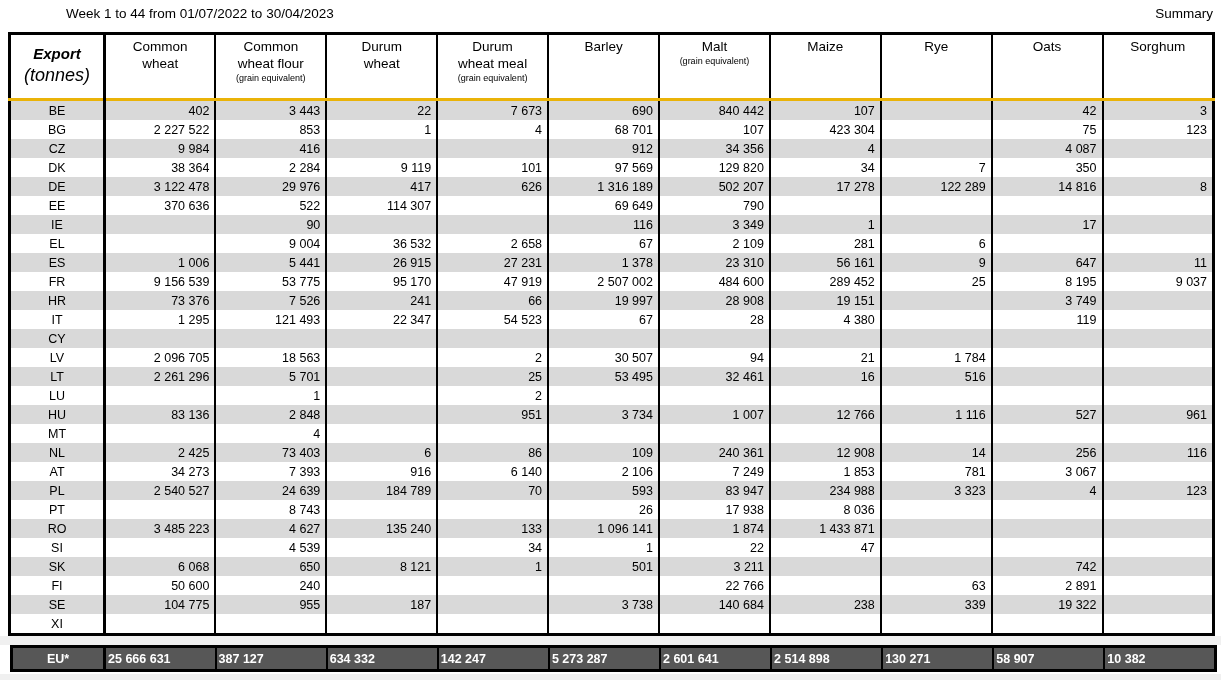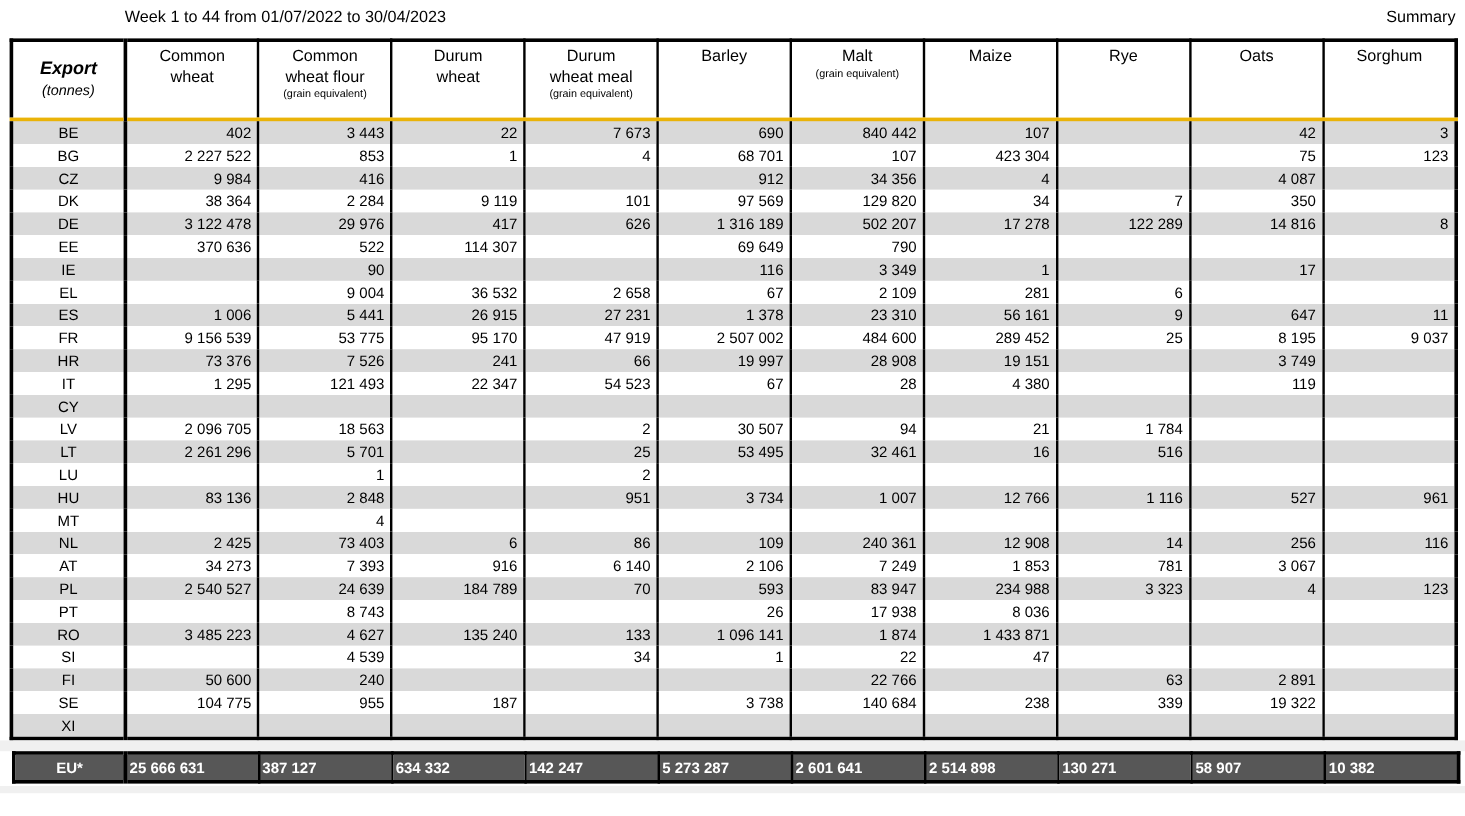--- a/index.html
+++ b/index.html
@@ -3,36 +3,36 @@
 <meta charset="utf-8">
 <style>
   html,body{margin:0;padding:0;}
   body{
     width:1221px;height:680px;background:#ffffff;
     font-family:"Liberation Sans","DejaVu Sans",sans-serif;
     color:#000;overflow:hidden;position:relative;
   }
   .topbar{
     height:32px;display:flex;justify-content:space-between;align-items:flex-start;
-    padding:6px 8px 0 104px;box-sizing:border-box;font-size:13.5px;
+    padding:6px 8px 0 66px;box-sizing:border-box;font-size:13.5px;
   }
   .main-table{
     border-collapse:collapse;table-layout:fixed;
     margin-left:8px;width:1207px;border:3px solid #000;
   }
   .main-table thead th{
     border:2px solid #000;height:58px;vertical-align:top;
     font-weight:normal;font-size:13.5px;padding-top:4px;line-height:1.25;
     background:#fff;
   }
   .main-table thead th.corner{
     width:90px;vertical-align:middle;padding-top:0;border-right:3px solid #000;
   }
   .corner .exp{font-weight:bold;font-size:15px;font-style:italic;}
-  .corner .unit{font-style:italic;font-size:12px;}
+  .corner .unit{font-style:italic;font-size:18px;}
   .sub{font-size:9px;line-height:1.1;margin-top:1px;}
   .main-table tbody{border-top:3px solid #eab308;}
   .main-table tbody td{
     border-left:2px solid #000;border-right:2px solid #000;
     height:19px;font-size:12.5px;padding:0 5px 0 2px;
     white-space:nowrap;overflow:hidden;
   }
   .main-table tbody tr:nth-child(odd) td{background:#d9d9d9;}
   .main-table tbody tr:nth-child(even) td{background:#ffffff;}
   .main-table td.code{text-align:center;border-right:3px solid #000;padding:0;}
@@ -414,20 +414,33 @@
         <td class="num"></td>
         <td class="num">34</td>
         <td class="num">1</td>
         <td class="num">22</td>
         <td class="num">47</td>
         <td class="num"></td>
         <td class="num"></td>
         <td class="num"></td>
       </tr>
       <tr>
+        <td class="code">SK</td>
+        <td class="num">6 068</td>
+        <td class="num">650</td>
+        <td class="num">8 121</td>
+        <td class="num">1</td>
+        <td class="num">501</td>
+        <td class="num">3 211</td>
+        <td class="num"></td>
+        <td class="num"></td>
+        <td class="num">742</td>
+        <td class="num"></td>
+      </tr>
+      <tr>
         <td class="code">FI</td>
         <td class="num">50 600</td>
         <td class="num">240</td>
         <td class="num"></td>
         <td class="num"></td>
         <td class="num"></td>
         <td class="num">22 766</td>
         <td class="num"></td>
         <td class="num">63</td>
         <td class="num">2 891</td>

